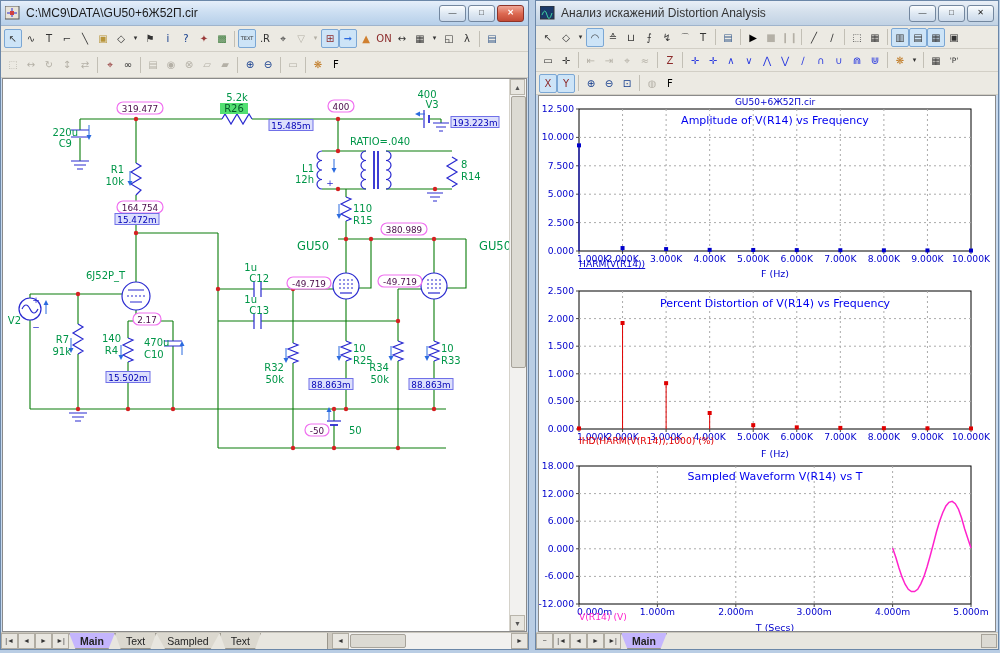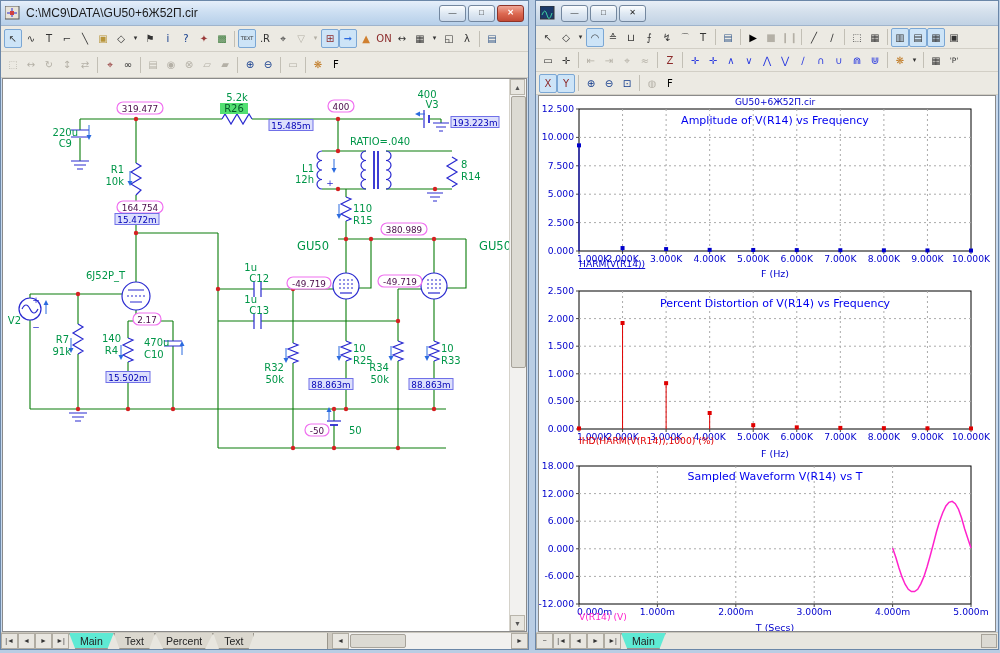--- a/index.html
+++ b/index.html
@@ -42,21 +42,21 @@
     border:1px solid #b9b5ab;box-sizing:border-box;font-size:7px;color:#555;
     text-align:center;line-height:15px;}
   .vthumb{position:absolute;left:1px;width:13px;background:#dcdad3;
     border:1px solid #a7a39a;border-radius:2px;}
   .bottombar{flex:0 0 16px;height:16px;background:#e8e6df;border-top:1px solid #cac7be;
     display:flex;align-items:stretch;font-size:10px;}
   .navbtn{width:17px;border:1px solid #b0ac a2;border:1px solid #b0aca2;background:#e8e6e0;
     font-size:7px;line-height:14px;text-align:center;color:#333;flex:0 0 17px;box-sizing:border-box;}
   .tab{padding:1px 10px 0 10px;color:#222;background:#dbd8cf;border:1px solid #9a968c;border-top:none;
     clip-path:polygon(0 0,100% 0,86% 100%,14% 100%);font-size:10.5px;line-height:14px;}
-  .tab.active{background:#5eead4;font-weight:normal;}
+  .tab.active{background:#c4b5fd;font-weight:bold;}
   .spacer{flex:1;}
   .hscroll{display:flex;flex:0 0 196px;}
   .htrack{width:162px;background:#f2f1ef;position:relative;}
   .hthumb{position:absolute;left:1px;top:1px;height:12px;width:54px;background:#dcdad3;
     border:1px solid #a7a39a;border-radius:2px;}
   .splitter{width:4px;background:#cdc9c0;border-left:1px solid #9a968c;flex:0 0 4px;}
   .endthumb{width:14px;background:#dcdad3;border:1px solid #a7a39a;flex:0 0 14px;margin:1px;}
   
   .w{stroke:#0a7d0a;fill:none;stroke-width:1.1;}
   .cmp{stroke:#2a2ad0;fill:none;stroke-width:1.2;}
@@ -342,21 +342,21 @@
   <div class="bottombar">
     <span style="display:flex">
         <span class="navbtn">|◄</span>
         <span class="navbtn">◄</span>
         <span class="navbtn">►</span>
         <span class="navbtn">►|</span>
       </span>
     <span style="display:flex">
         <span class="tab active">Main</span>
         <span class="tab">Text</span>
-        <span class="tab">Percent</span>
+        <span class="tab">Sampled</span>
         <span class="tab">Text</span>
       </span>
     <span class="spacer"></span>
     <span class="splitter"></span>
     <span class="hscroll">
       <span class="navbtn">◄</span>
       <span class="htrack">
           <span class="hthumb"></span>
         </span>
       <span class="navbtn">►</span>
@@ -365,20 +365,21 @@
 </div>
 
 <div class="window right">
   <div class="titlebar">
     <span class="wicon">
       <svg width="16" height="14">
           <rect x="0" y="0" width="14" height="13" fill="#1a3a6a" stroke="#333"></rect>
           <path d="M2,9 q3,-8 5,0 t5,-2" stroke="#40d0a0" fill="none"></path>
         </svg>
     </span>
+    <span class="wtitle">Анализ искажений Distortion Analysis</span>
     <span class="wbtns">
       <span class="wbtn">—</span>
       <span class="wbtn">□</span>
       <span class="wbtn close">✕</span>
     </span>
   </div>
   <div class="toolbar">
       <span class="tbtn" title="select-mode">↖</span>
       <span class="tbtn" title="graph-object">◇</span>
       <span class="tbtn narrow" title="graph-object-dropdown">▾</span>

